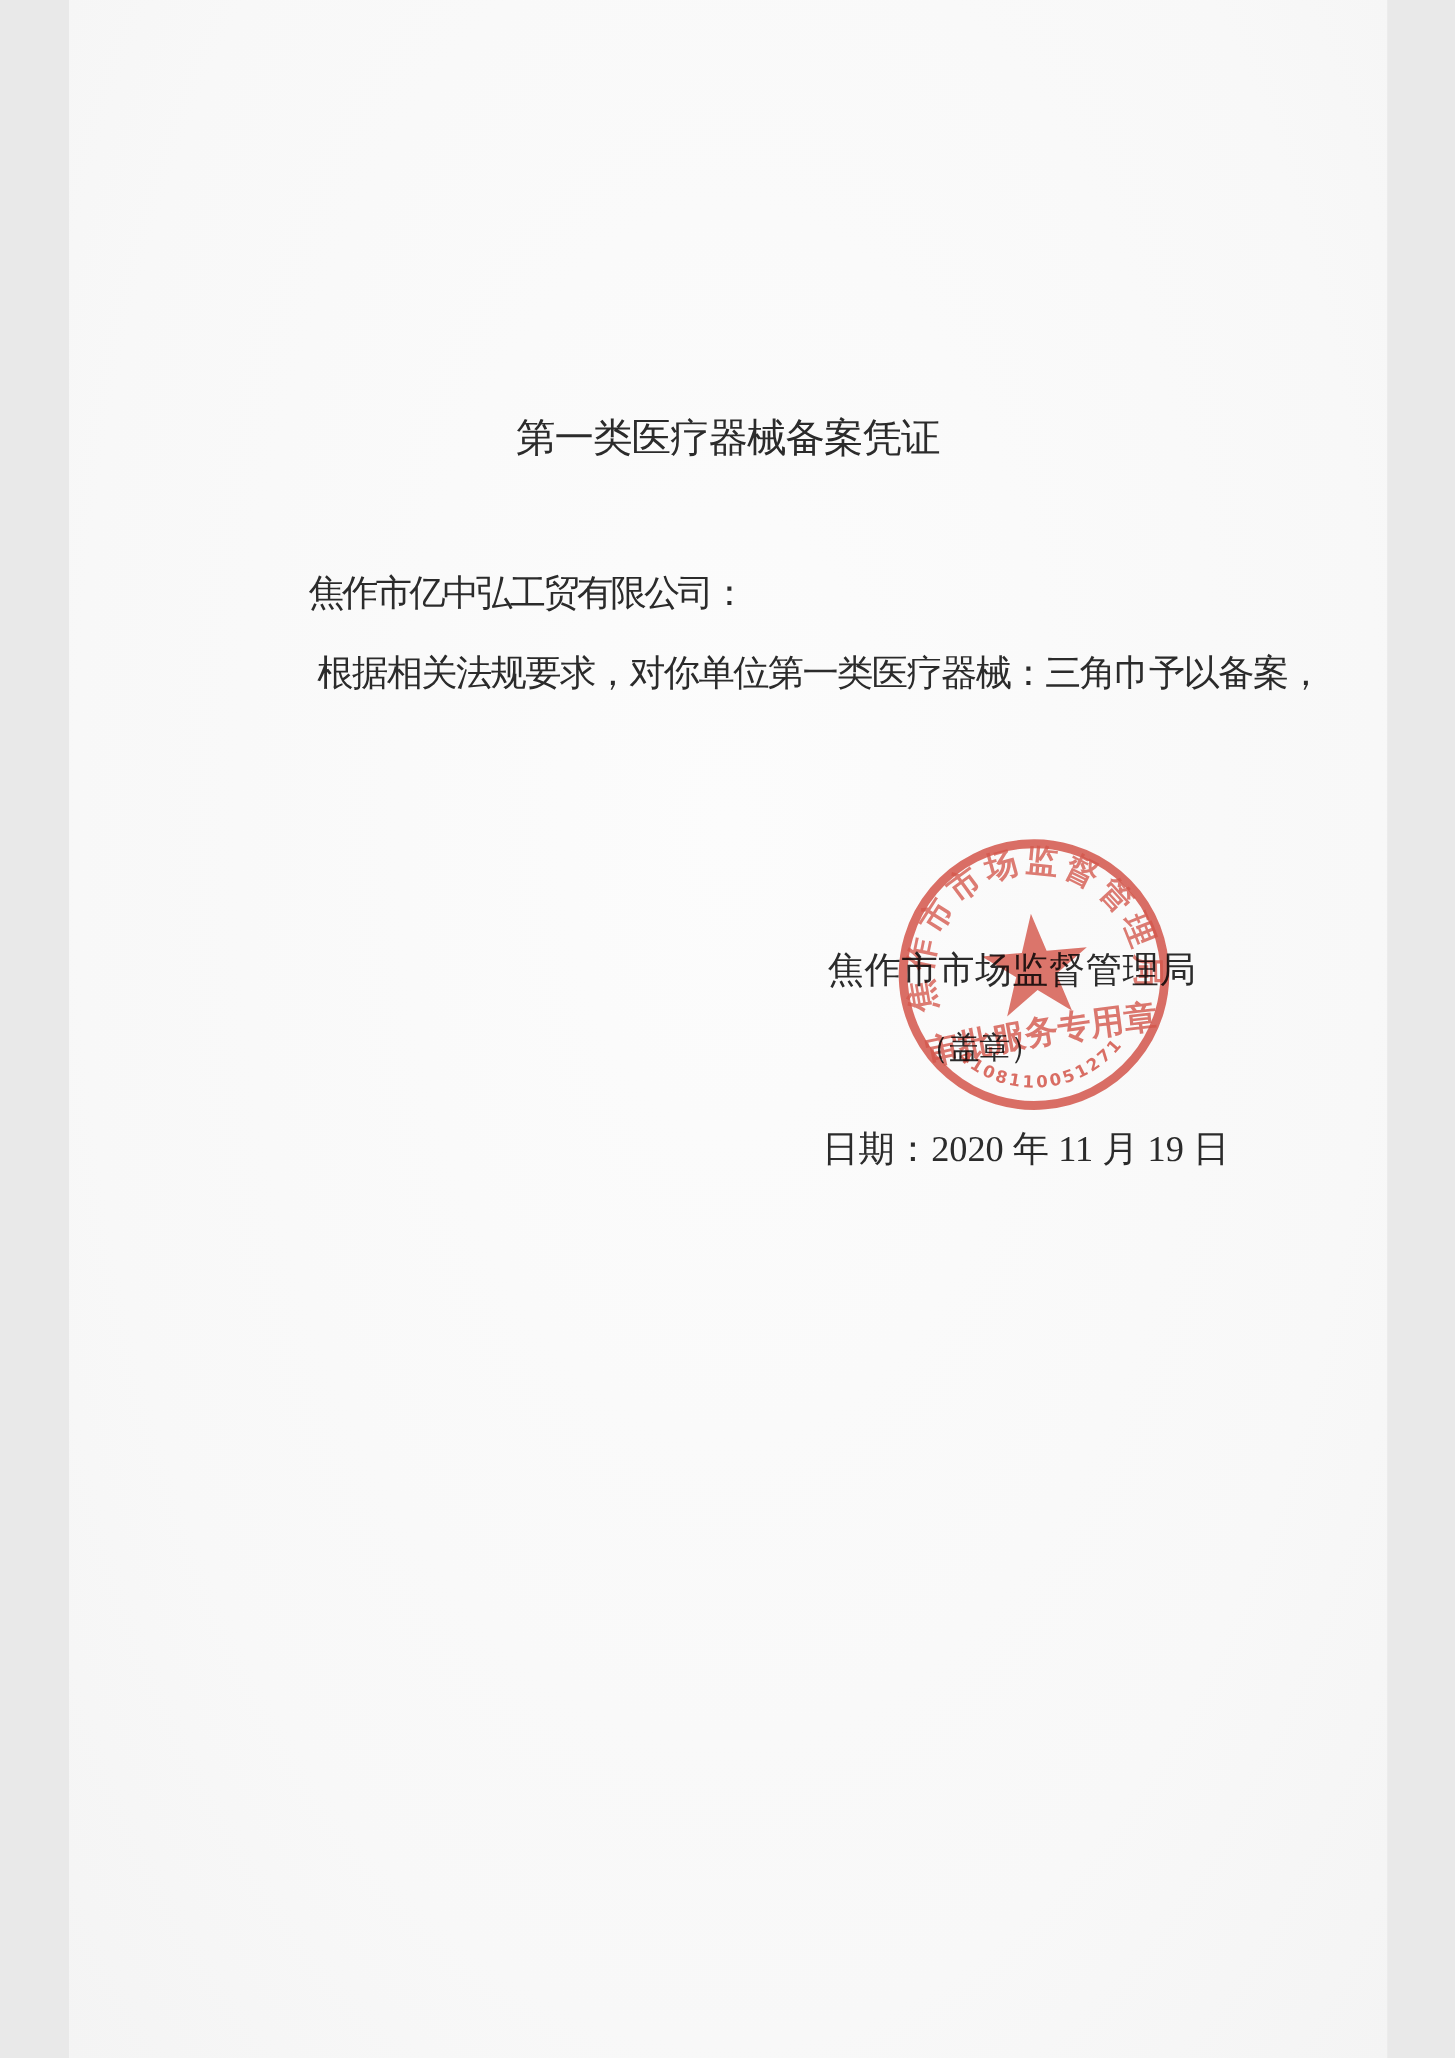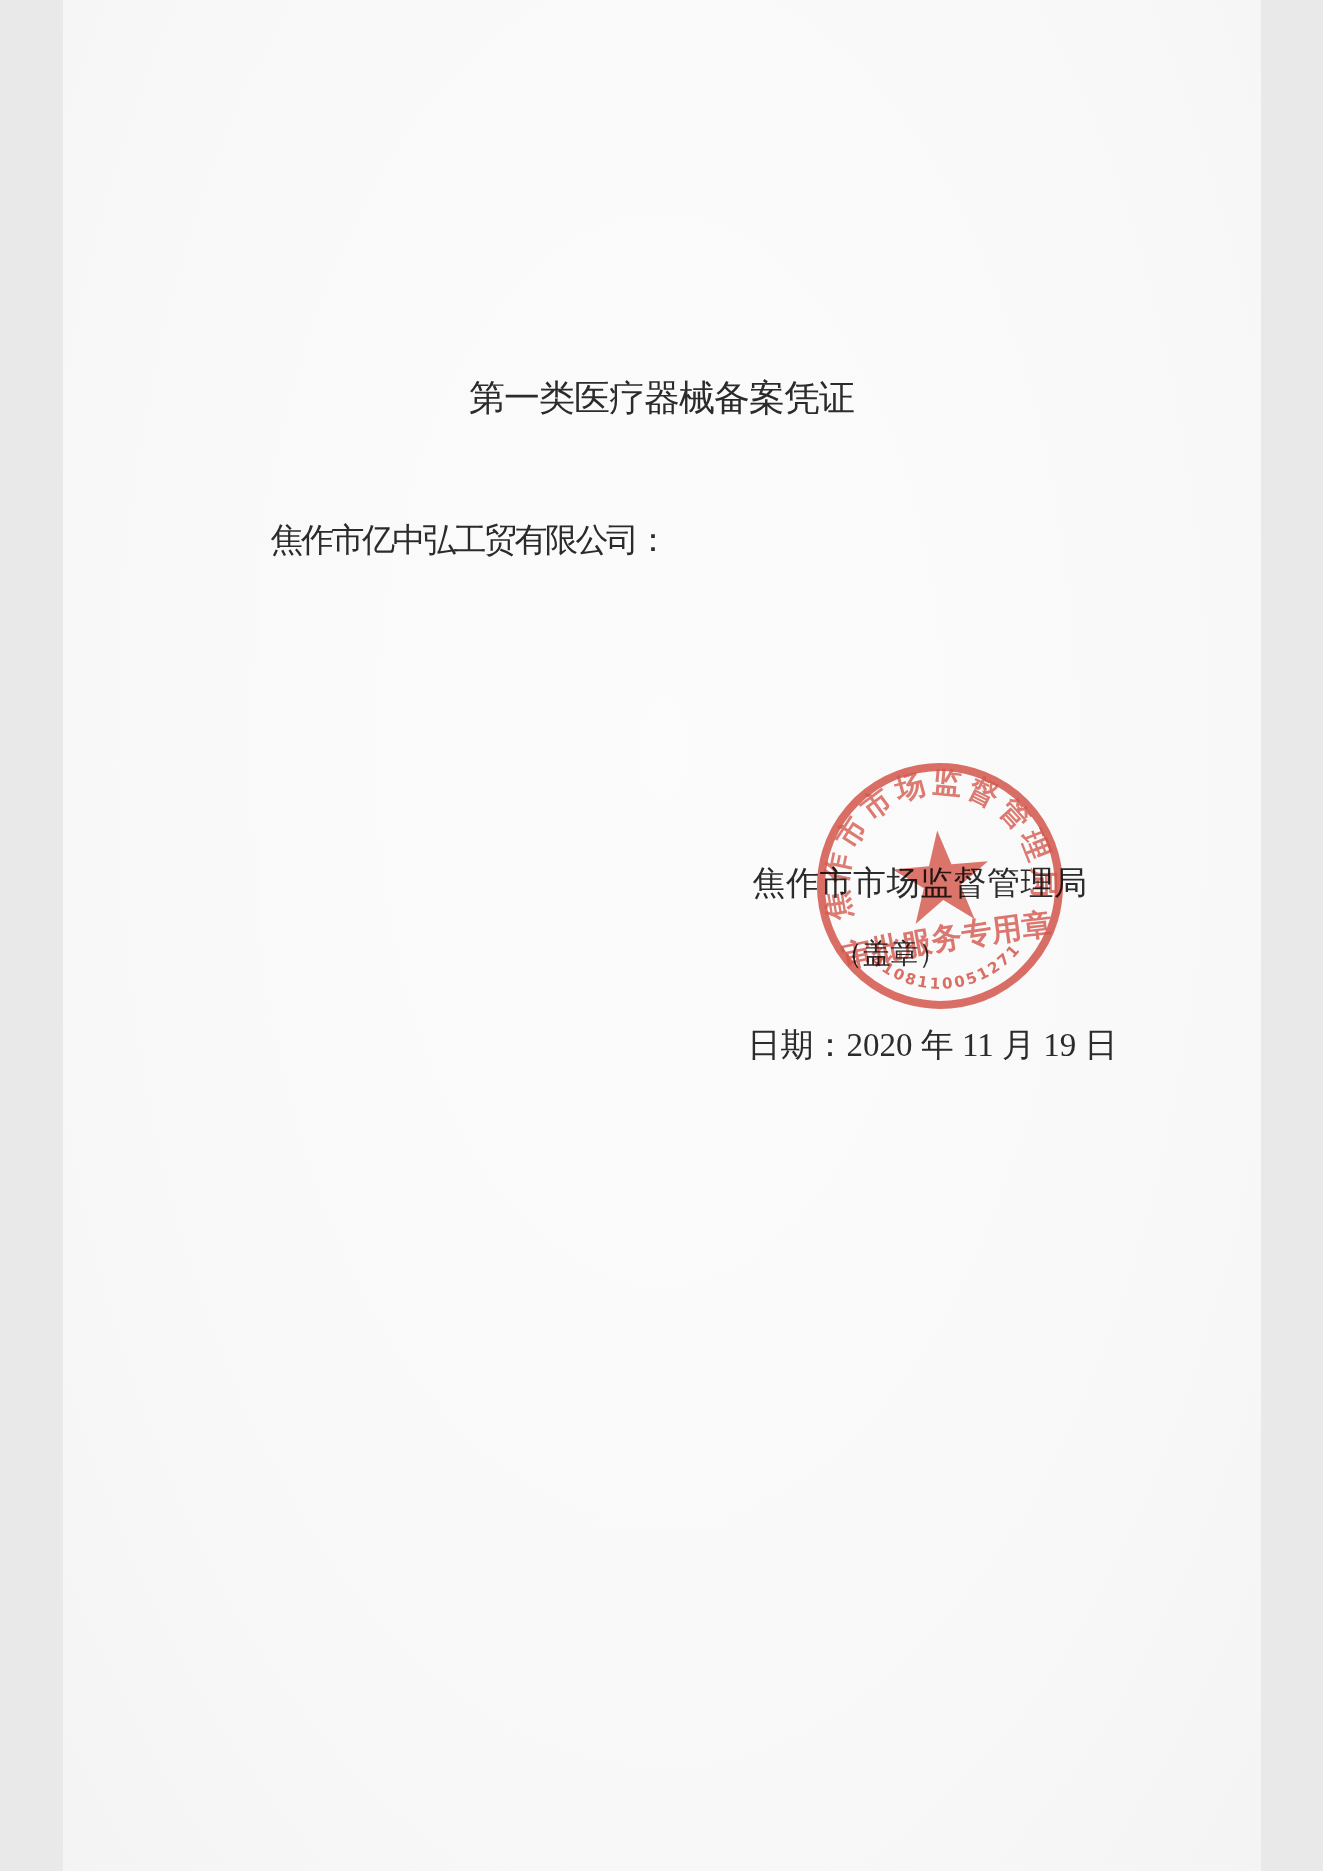--- a/index.html
+++ b/index.html
@@ -21,21 +21,21 @@
     color:#2b2b2b;
     line-height:1;
     white-space:nowrap;
   }
   .title{
     top:380px;left:0;width:100%;
     text-align:center;
     font-size:36px;
     letter-spacing:-1px;
   }
-  .recipient{ top:524px;left:208px;font-size:33px;letter-spacing:-2.5px; }
+  .recipient{ top:524px;left:218px;font-size:33px;letter-spacing:-2.5px; }
   .body1{ top:597px;left:226px;font-size:33px;letter-spacing:-1.5px; }
   .body2{ top:664px;left:200px;font-size:33px;letter-spacing:-1px; }
   .issuer{ top:867px;left:690px;font-size:33px;letter-spacing:0.5px; }
   .stampnote{ top:940px;left:772px;font-size:28px; }
   .dateline{ top:1009px;left:685px;font-size:33px;margin-top:20px; }
 
   .seal{
     position:absolute;
     top:760px;left:751px;
     width:252px;height:252px;
@@ -53,20 +53,21 @@
 </style>
 </head>
 <body>
 
 <div class="page">
 
   <div class="txt title">第一类医疗器械备案凭证</div>
 
   <div class="txt recipient">焦作市亿中弘工贸有限公司：</div>
 
+  <div class="txt body1">根据相关法规要求，对你单位第一类医疗器械：三角巾予以备案，</div>
 
 
   <div class="txt issuer">焦作市市场监督管理局</div>
 
   <div class="txt stampnote">（盖章）</div>
 
   <div class="txt dateline">日期：2020 年 11 月 19 日</div>
 
   <svg class="seal" viewBox="0 0 250 250">
     <defs>

